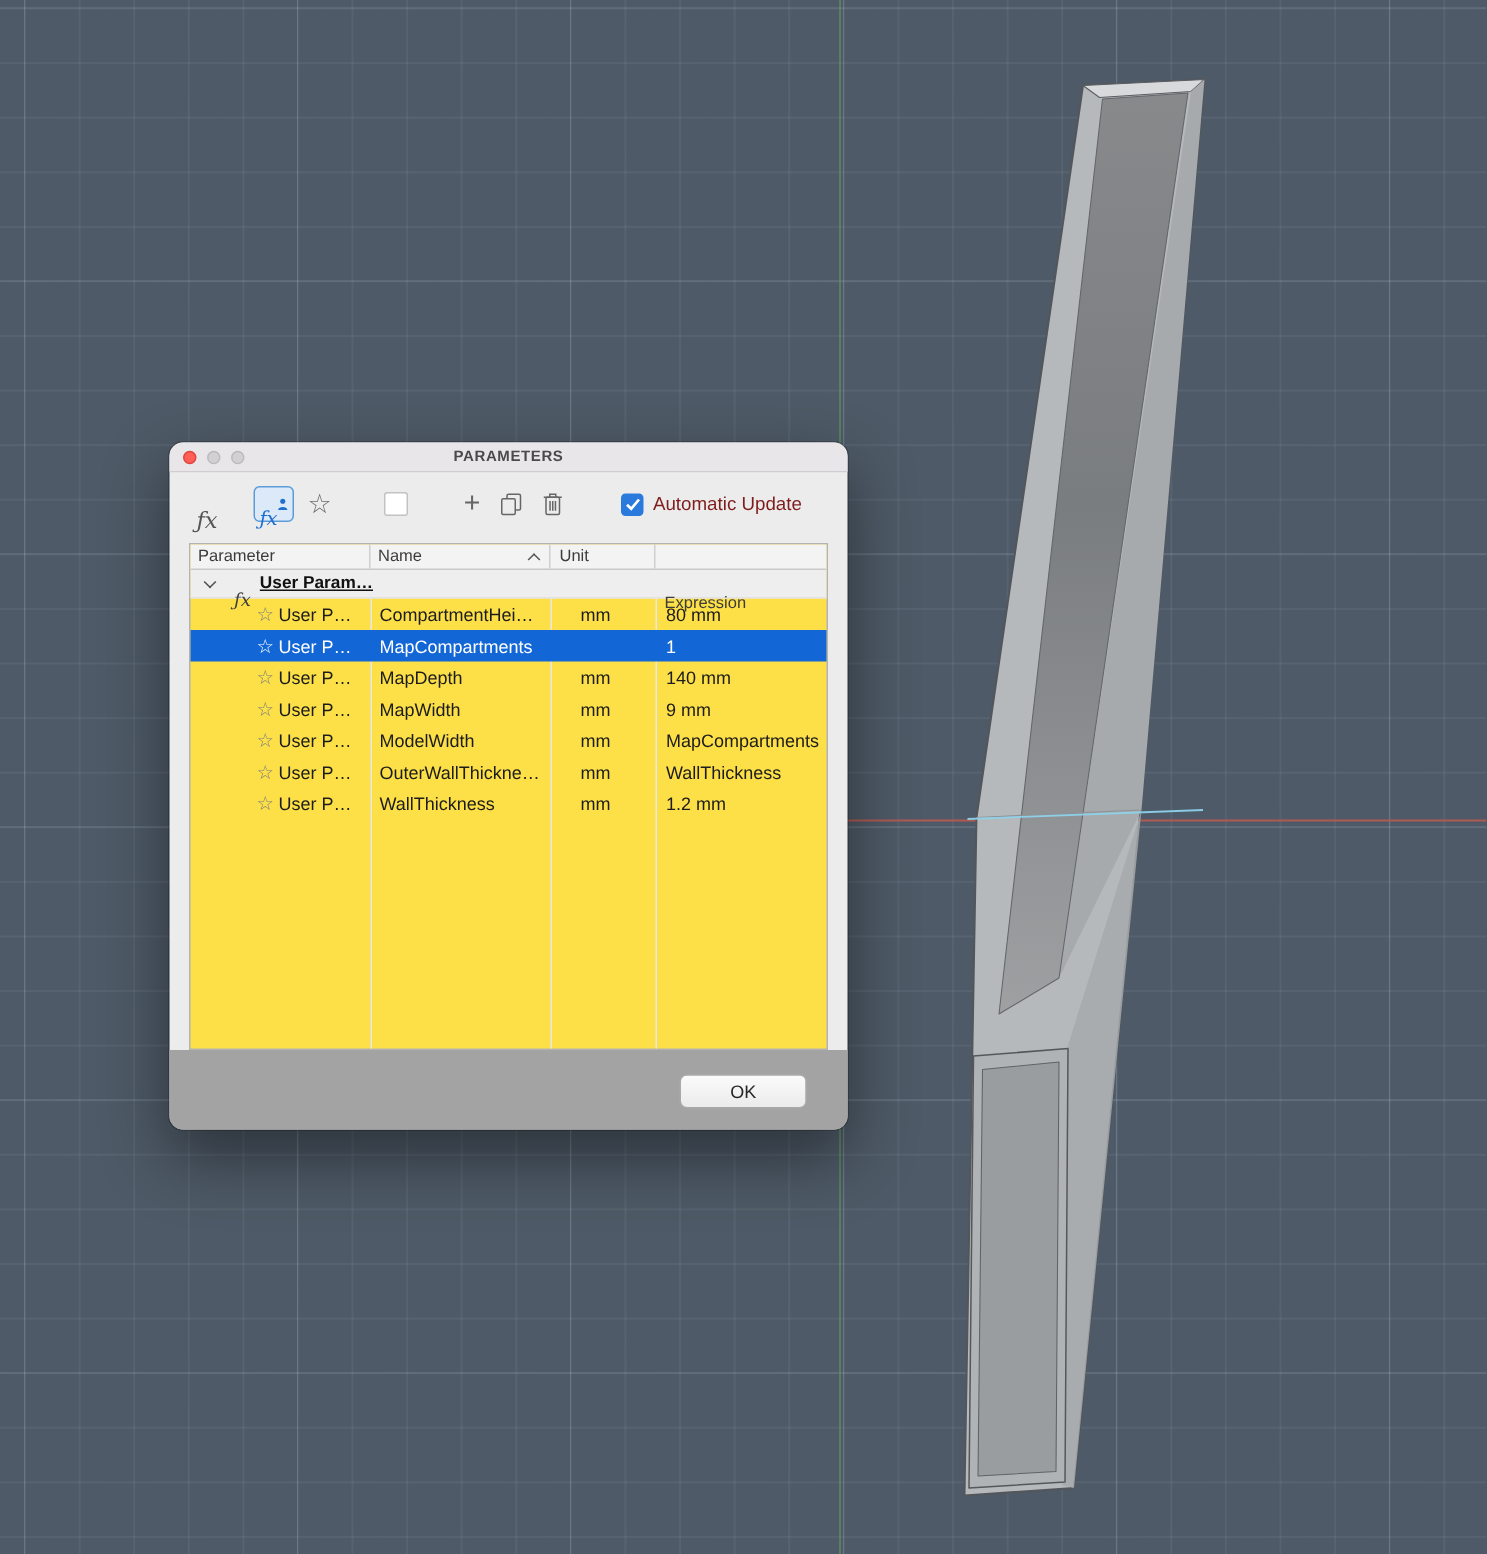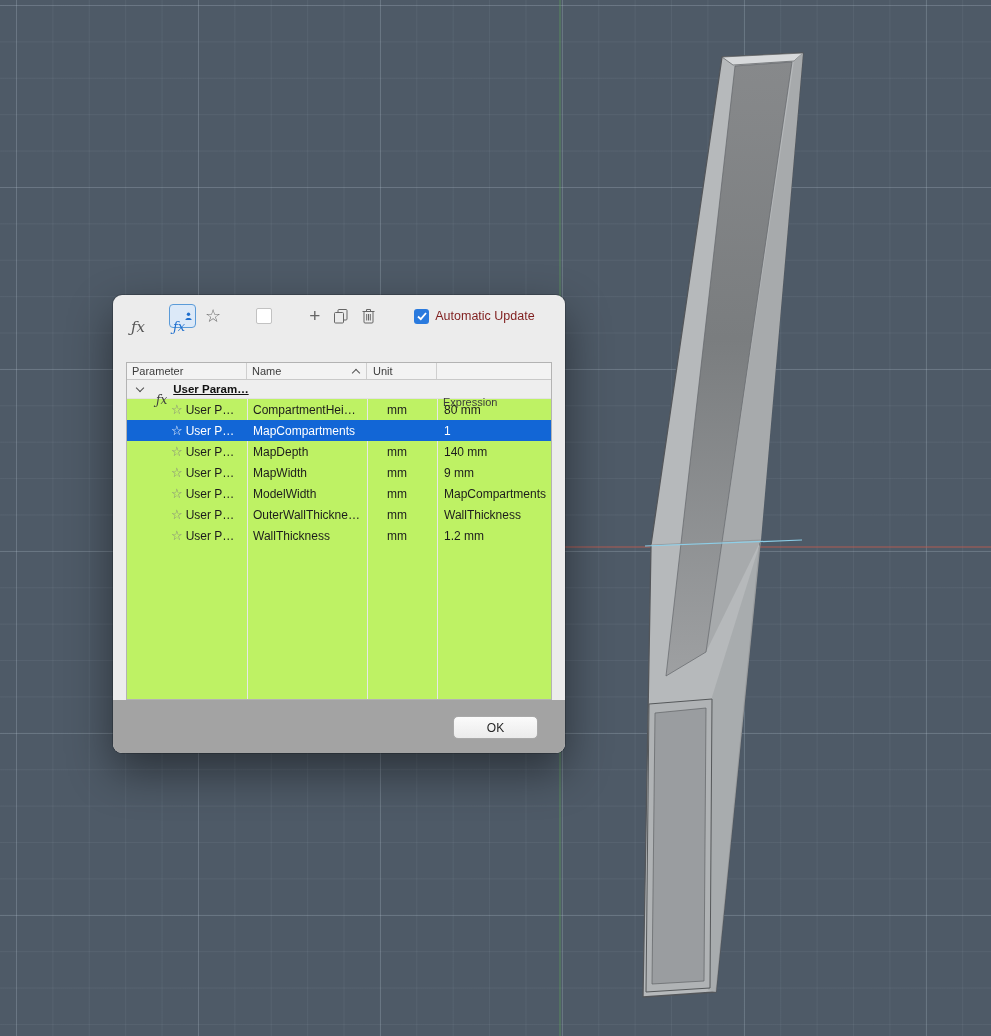--- a/index.html
+++ b/index.html
@@ -49,21 +49,21 @@
   .tb-square { margin-left: 35px; width: 16px; height: 16px; border: 1px solid #c2c2c2; background: #fff; border-radius: 2px; }
   .tb-plus { margin-left: 37px; font-size: 19px; color: #666; font-weight: 400; }
   .tb-copy { margin-left: 13px; }
   .tb-trash { margin-left: 13px; }
   .tb-checkbox { margin-left: 39px; width: 15px; height: 15px; background: #2a7ade; border-radius: 3px; display: flex; align-items: center; justify-content: center; }
   .tb-checklabel { margin-left: 6px; font-size: 12.5px; color: #7f1d1d; }
 
   
   .table {
     position: absolute; left: 13px; top: 67px; width: 426px; height: 338px;
-    background: #bef264; border: 1px solid #b3b3b3; font-size: 12px; color: #1c1c1c;
+    background: #fde047; border: 1px solid #b3b3b3; font-size: 12px; color: #1c1c1c;
   }
   .colline { position: absolute; top: 17px; bottom: 0; width: 1px; background: #e7e7e7; z-index: 0; }
   .cl-1 { left: 120px; } .cl-2 { left: 240px; } .cl-3 { left: 310px; }
   .tcontent { position: relative; z-index: 1; }
 
   .thead { display: flex; height: 17px; background: #f3f3f3; border-bottom: 1px solid #c9c9c9; font-size: 11px; color: #3c3c3c; }
   .th { padding: 2px 0 0 5px; border-right: 1px solid #cfcfcf; }
   .th-param { width: 120px; }
   .th-name  { width: 120px; display: flex; justify-content: space-between; padding-right: 7px; gap: 34px; }
   .th-unit  { width: 70px; padding-left: 6px; }
@@ -116,20 +116,28 @@
       <polygon points="712,697 761,540 716,992 708,990" fill="#a6a9ab" opacity="0.85"></polygon>
       <polygon points="649,704 712,699 710,988 646,992" fill="#b0b3b5" stroke="#55585a" stroke-width="1"></polygon>
       <polygon points="655,713 706,708 704,981 652,984" fill="#9a9da0" stroke="#606366" stroke-width="0.7"></polygon>
       <line x1="645" y1="546" x2="802" y2="540" stroke="#8ed2ec" stroke-width="1.2" opacity="0.95"></line>
     </g>
   </svg>
 </div>
 
 <div class="dialog">
 
+  <div class="titlebar">
+    <div class="traffic">
+      <span class="tl red"></span>
+      <span class="tl gry"></span>
+      <span class="tl gry"></span>
+    </div>
+    <div class="title">PARAMETERS</div>
+  </div>
 
   <div class="toolbar">
     <span class="tb fx-txt">ƒx</span>
     <span class="tb tb-userfx">
       <span class="fx-txt">ƒx</span>
       <svg width="7" height="8" viewBox="0 0 7 8">
         <circle cx="3.5" cy="2.2" r="1.7" fill="#1f6fce"></circle>
         <path d="M0.4 8 C0.4 5.4 6.6 5.4 6.6 8 Z" fill="#1f6fce"></path>
       </svg>
     </span>

